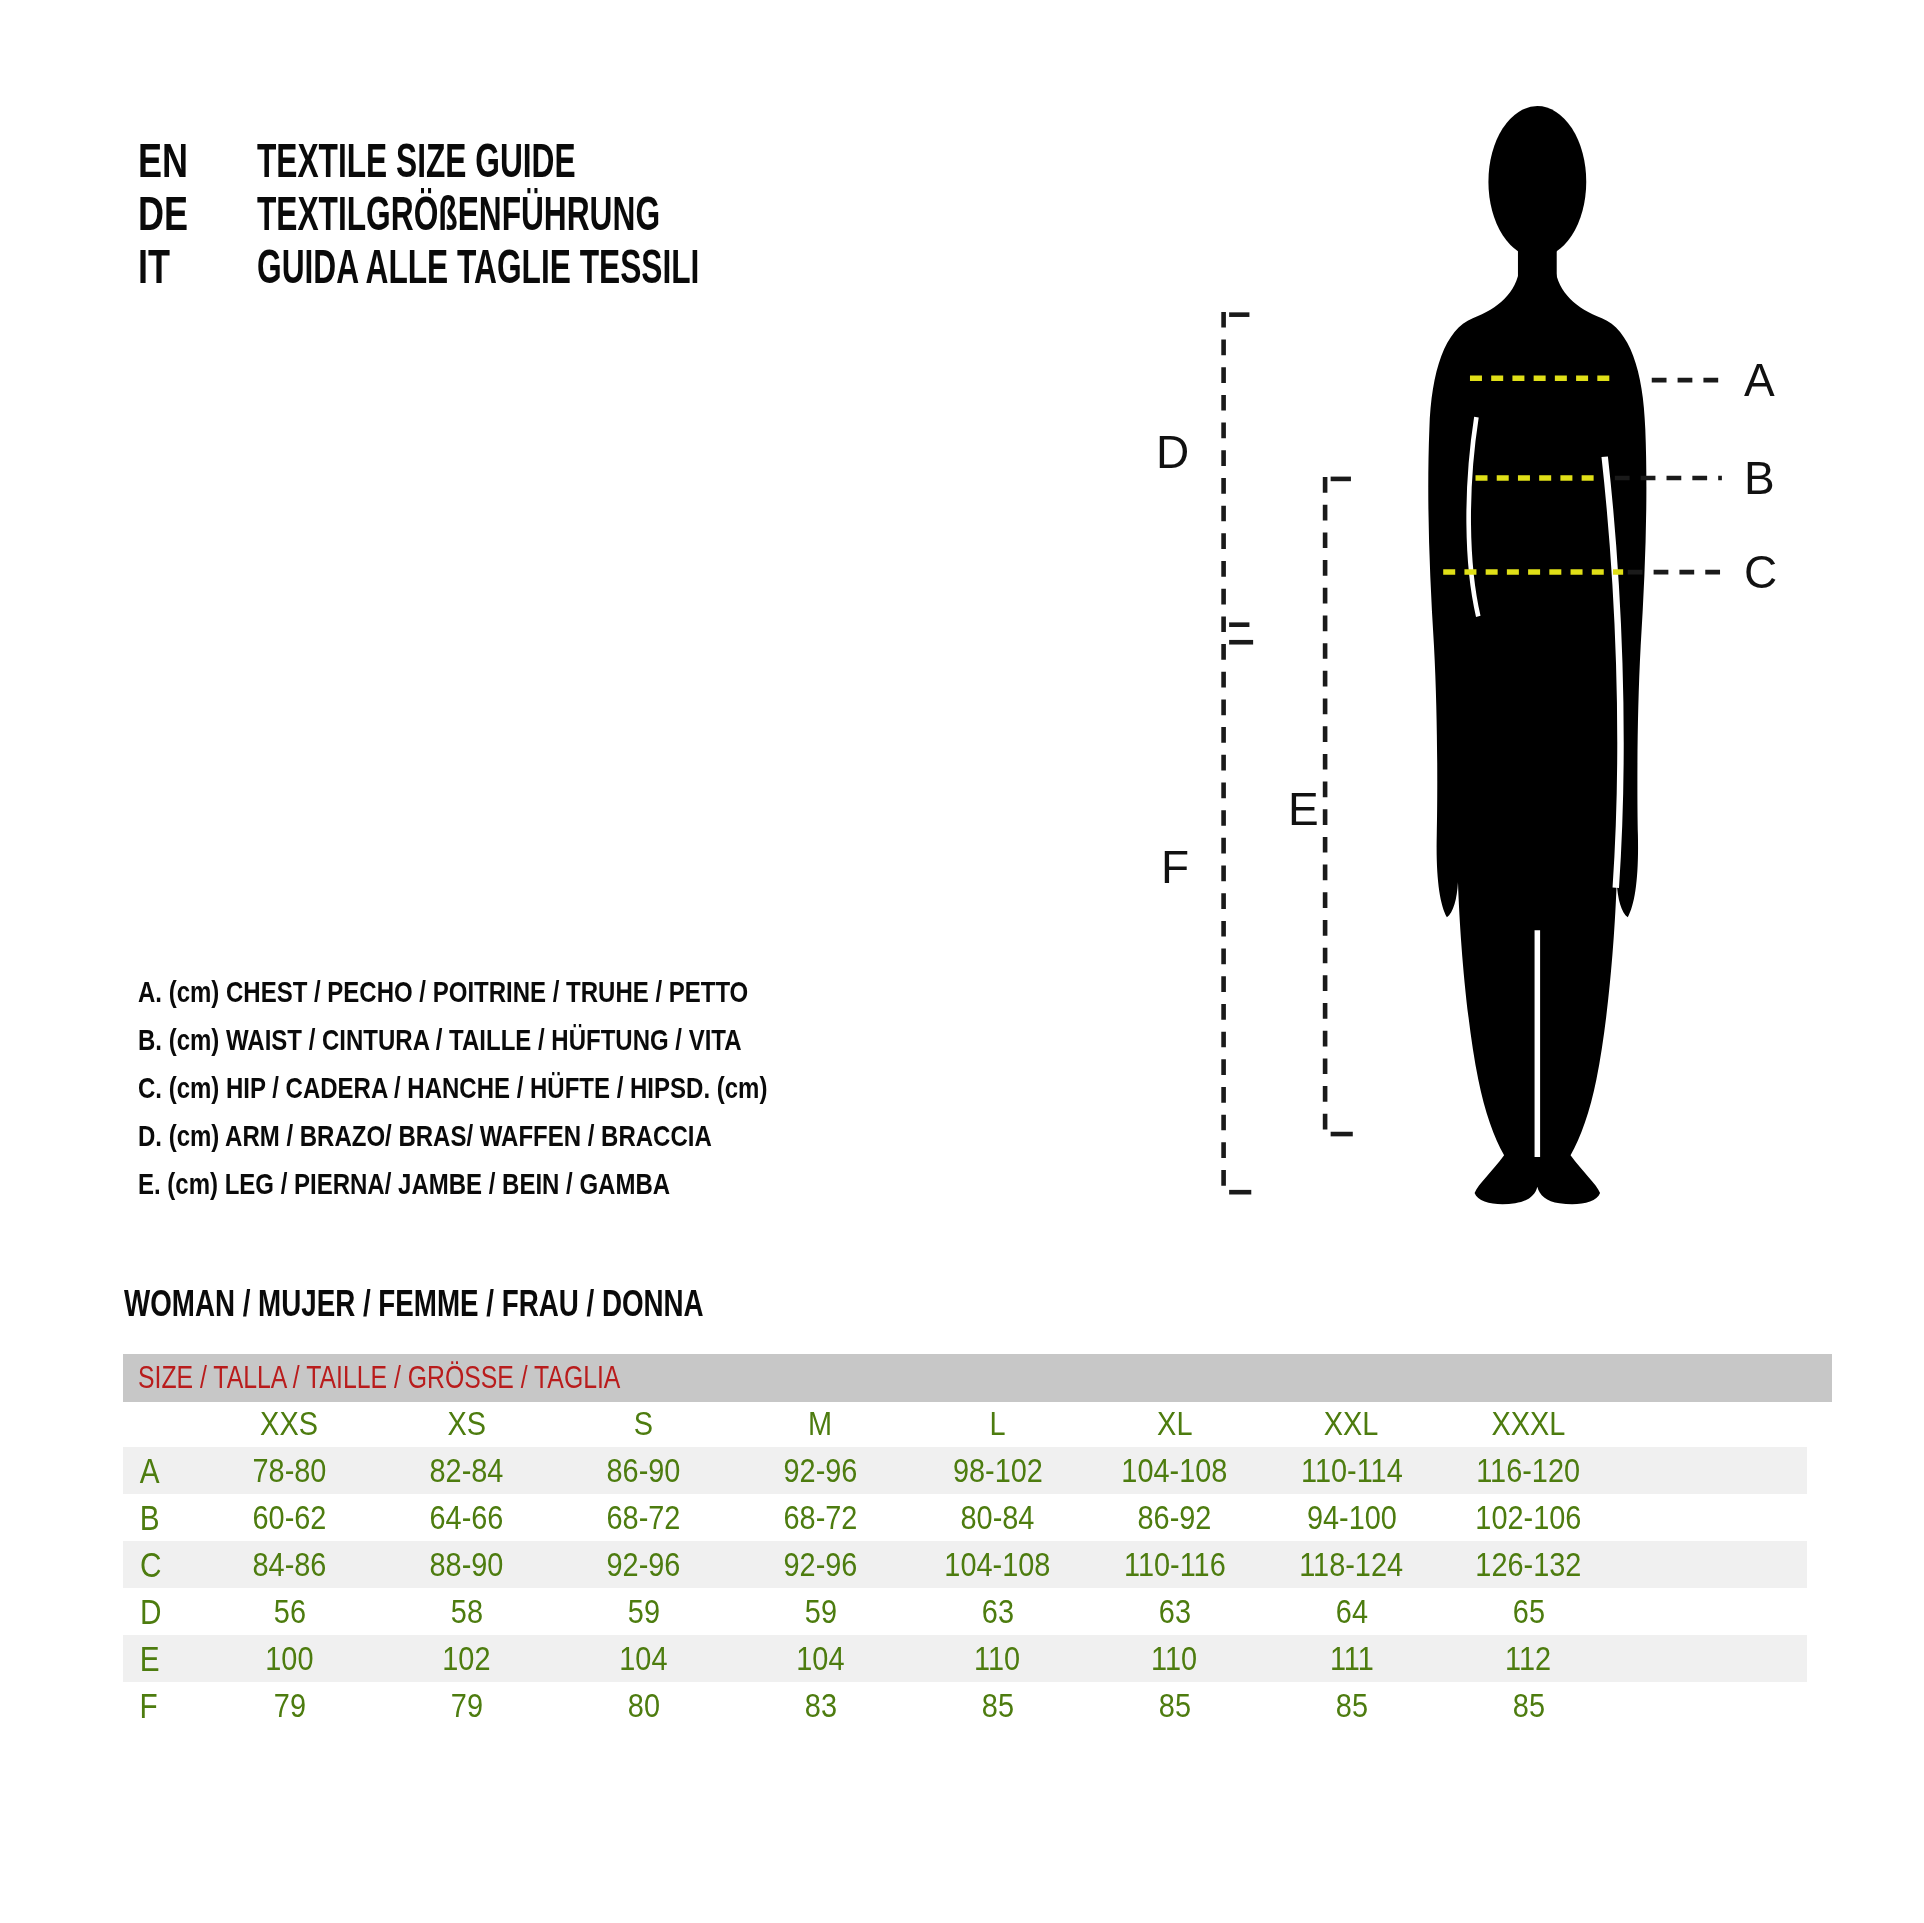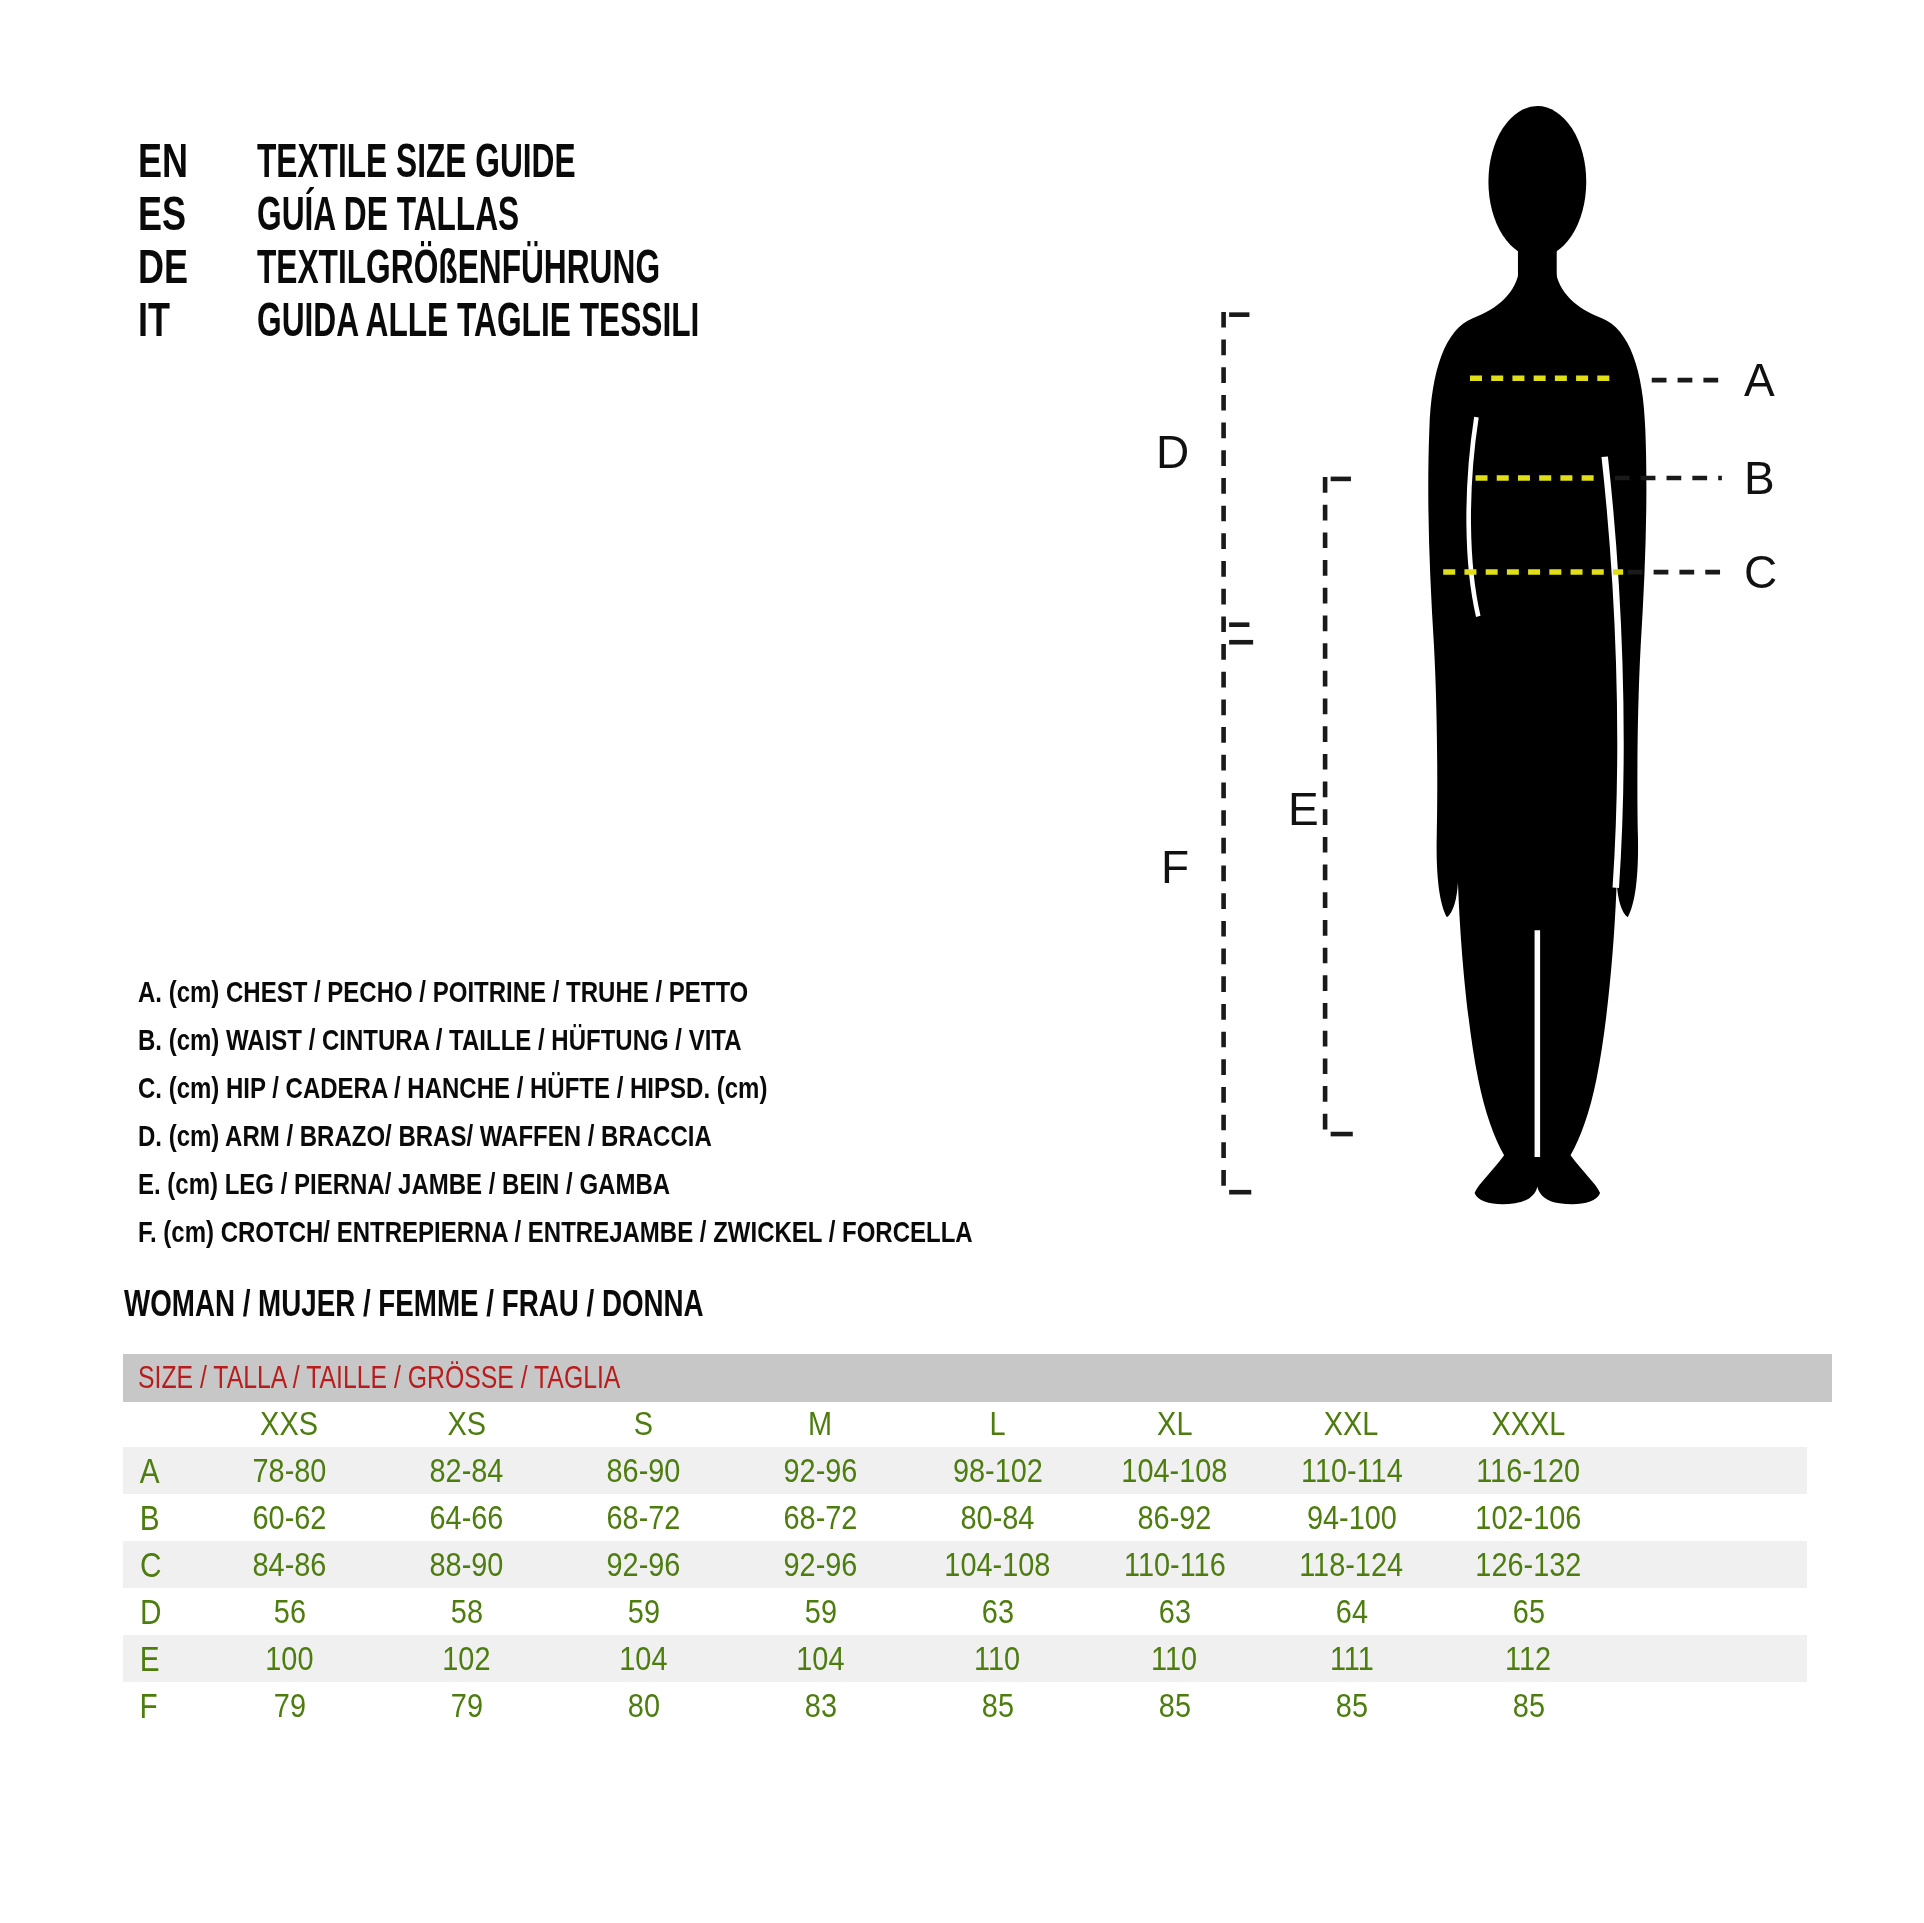--- a/index.html
+++ b/index.html
@@ -100,24 +100,20 @@
       <line x1="1442" y1="1229" x2="1466" y2="1229"></line>
     </g>
   </svg>
 
   <div class="abs lang">
     <div class="lrow">
       <span class="code"><span class="cx75">EN</span></span>
       <span class="cx66">TEXTILE SIZE GUIDE</span>
     </div>
     <div class="lrow">
-      <span class="code"><span class="cx75">ES</span></span>
-      <span class="cx66">GUÍA DE TALLAS</span>
-    </div>
-    <div class="lrow">
       <span class="code"><span class="cx75">DE</span></span>
       <span class="cx66">TEXTILGRÖßENFÜHRUNG</span>
     </div>
     <div class="lrow">
       <span class="code"><span class="cx75">IT</span></span>
       <span class="cx66">GUIDA ALLE TAGLIE TESSILI</span>
     </div>
   </div>
 
   <div class="abs figlabel" style="left:1744px;top:357px;">A</div>
@@ -135,23 +131,20 @@
         <span class="cx80">B. (cm) WAIST / CINTURA / TAILLE / HÜFTUNG / VITA</span>
       </div>
     <div class="leg-row">
         <span class="cx80">C. (cm) HIP / CADERA / HANCHE / HÜFTE / HIPSD. (cm)</span>
       </div>
     <div class="leg-row">
         <span class="cx80">D. (cm) ARM / BRAZO/ BRAS/ WAFFEN / BRACCIA</span>
       </div>
     <div class="leg-row">
         <span class="cx80">E. (cm) LEG / PIERNA/ JAMBE / BEIN / GAMBA</span>
-      </div>
-    <div class="leg-row">
-        <span class="cx80">F. (cm) CROTCH/ ENTREPIERNA / ENTREJAMBE / ZWICKEL / FORCELLA</span>
       </div>
   </div>
 
   <div class="abs woman">
     <span class="cx75">WOMAN / MUJER / FEMME / FRAU / DONNA</span>
   </div>
 
   <div class="abs band">
     <span class="cx80">SIZE / TALLA / TAILLE / GRÖSSE / TAGLIA</span>
   </div>

